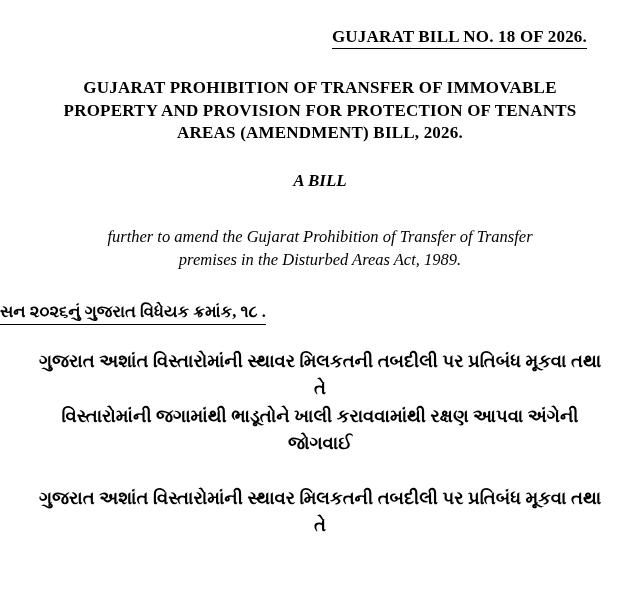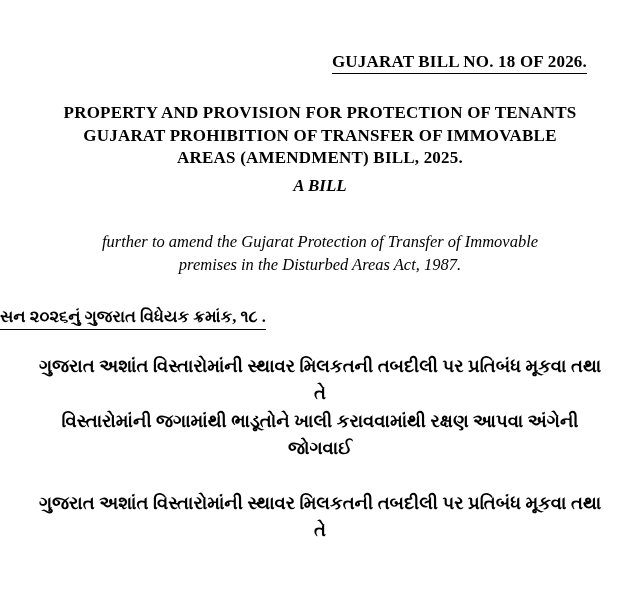--- a/index.html
+++ b/index.html
@@ -16,38 +16,38 @@
     font-family: "Liberation Serif", "DejaVu Serif", serif;
     overflow: hidden;
     box-sizing: border-box;
   }
   .underline-span {
     display: inline-block;
     border-bottom: 1.6px solid #000;
     padding-bottom: 1px;
   }
   .bill-no-en {
-    padding-top: 52px;
+    padding-top: 27px;
     margin-right: 53px;
     text-align: right;
     font-weight: bold;
     font-size: 17px;
     line-height: 20px;
     letter-spacing: 0.2px;
   }
   .title-en {
     margin-top: 28px;
     text-align: center;
     font-weight: bold;
     font-size: 17px;
     line-height: 22.5px;
     letter-spacing: 0.2px;
   }
   .a-bill {
-    margin-top: 6px;
+    margin-top: 26px;
     text-align: center;
     font-weight: bold;
     font-style: italic;
     font-size: 17px;
     line-height: 20px;
   }
   .preamble-en {
     margin-top: 34px;
     text-align: center;
     font-style: italic;
@@ -75,30 +75,30 @@
 </head>
 <body>
 
 <div class="page">
 
   <div class="bill-no-en">
     <span class="underline-span">GUJARAT BILL NO. 18 OF 2026.</span>
   </div>
 
   <div class="title-en">
+    <div>GUJARAT PROHIBITION OF TRANSFER OF IMMOVABLE</div>
     <div>PROPERTY AND PROVISION FOR PROTECTION OF TENANTS</div>
-    <div>GUJARAT PROHIBITION OF TRANSFER OF IMMOVABLE</div>
-    <div>AREAS (AMENDMENT) BILL, 2025.</div>
+    <div>AREAS (AMENDMENT) BILL, 2026.</div>
   </div>
 
   <div class="a-bill">A BILL</div>
 
   <div class="preamble-en">
-    <div>further to amend the Gujarat Protection of Transfer of Immovable</div>
-    <div>premises in the Disturbed Areas Act, 1987.</div>
+    <div>further to amend the Gujarat Prohibition of Transfer of Transfer</div>
+    <div>premises in the Disturbed Areas Act, 1989.</div>
   </div>
 
   <div class="bill-no-gu">
     <span class="underline-span">સન ૨૦૨૬નું ગુજરાત વિધેયક ક્રમાંક, ૧૮ .</span>
   </div>
 
   <div class="guj-para guj-para-1">
     <div>ગુજરાત અશાંત વિસ્તારોમાંની સ્થાવર મિલકતની તબદીલી પર પ્રતિબંધ મૂકવા તથા તે</div>
     <div>વિસ્તારોમાંની જગામાંથી ભાડૂતોને ખાલી કરાવવામાંથી રક્ષણ આપવા અંગેની જોગવાઈ</div>
   </div>

